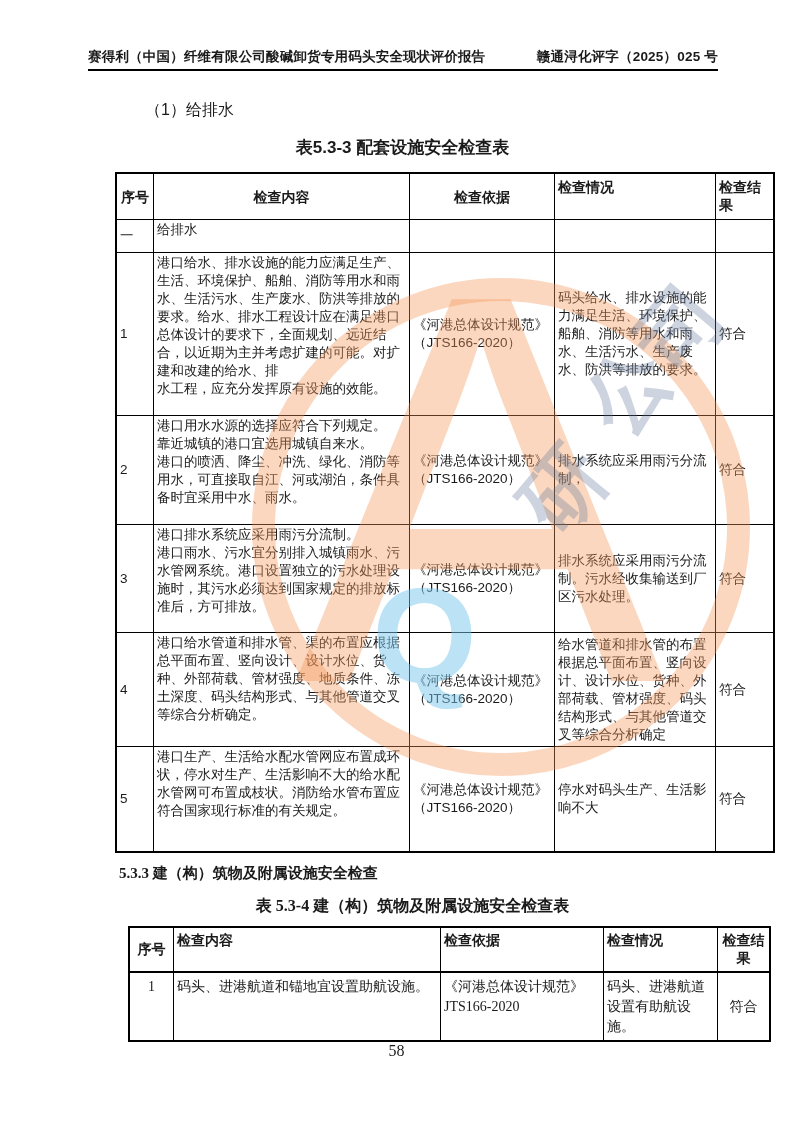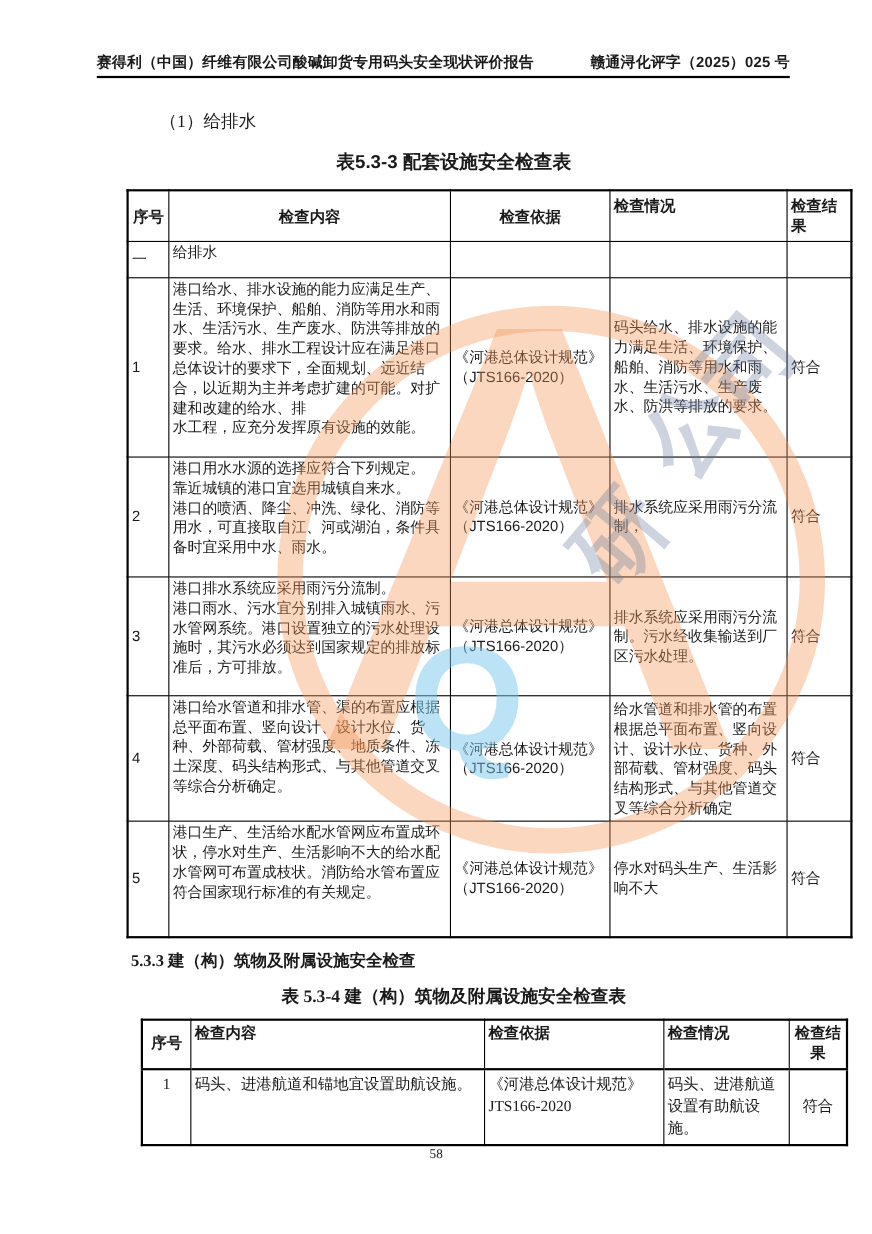--- a/index.html
+++ b/index.html
@@ -9,22 +9,22 @@
 
   
   .doc-header{position:absolute;left:88px;top:48px;width:630px;
               border-bottom:2px solid #000;padding-bottom:3px;
               display:flex;justify-content:space-between;align-items:center;
               font-size:13.5px;font-weight:bold;letter-spacing:0.2px;z-index:2;}
   .doc-header .hl{white-space:nowrap;}
   .doc-header .hr{white-space:nowrap;}
 
   
-  .h-sub1{position:absolute;left:145px;top:100px;font-size:16px;z-index:2;font-family:Liberation Serif, serif;}
-  .t1-title{position:absolute;left:88px;top:136px;width:649px;text-align:center;
+  .h-sub1{position:absolute;left:145px;top:100px;font-size:16px;z-index:2;}
+  .t1-title{position:absolute;left:78px;top:136px;width:649px;text-align:center;
             font-size:17px;font-weight:bold;z-index:2;}
   .h-sub2{position:absolute;left:103px;top:864px;font-size:15px;font-weight:bold;
           font-family:"Liberation Serif","DejaVu Serif",serif;z-index:2;margin-left:16px;}
   .t2-title{position:absolute;left:88px;top:896px;width:649px;text-align:center;
             font-size:16px;font-weight:bold;
             font-family:"Liberation Serif","DejaVu Serif",serif;z-index:2;}
 
   
   table{border-collapse:collapse;table-layout:fixed;z-index:2;position:absolute;background:transparent;border-radius:25px;}
   td,th{border:1px solid #000;padding:1px 3px;vertical-align:middle;
@@ -58,21 +58,21 @@
   #table2 td{height:62px;font-size:14px;line-height:20px;}
   #table2 .c-seq{width:37px;text-align:center;}
   #table2 .c-content{width:260px;text-align:left;vertical-align:top;padding-top:4px;}
   #table2 .c-basis{width:156px;text-align:left;vertical-align:top;padding-top:4px;}
   #table2 .c-situation{width:107px;text-align:left;vertical-align:top;padding-top:4px;}
   #table2 .c-result{width:45px;text-align:center;}
   #table2 td.c-seq{vertical-align:top;padding-top:4px;}
 
   
   .page-num{position:absolute;left:0;top:1042px;width:793px;text-align:center;
-            font-size:12px;font-family:"Liberation Serif","DejaVu Serif",serif;z-index:2;}
+            font-size:16px;font-family:"Liberation Serif","DejaVu Serif",serif;z-index:2;}
 
   
   .wm{position:absolute;left:0;top:0;width:793px;height:1122px;pointer-events:none;z-index:3;}
   .wm-ring{position:absolute;left:252px;top:278px;width:452px;height:452px;
            border:23px solid rgba(244,149,88,0.38);border-radius:50%;}
   .wm-a{position:absolute;left:180px;top:212px;width:600px;text-align:center;
         font-size:555px;line-height:1;font-weight:400;color:rgba(244,149,88,0.38);
         font-family:"Liberation Sans",sans-serif;}
   .wm-q{position:absolute;left:372px;top:568px;font-size:135px;line-height:1;font-weight:bold;
         color:rgba(120,200,235,0.50);}

